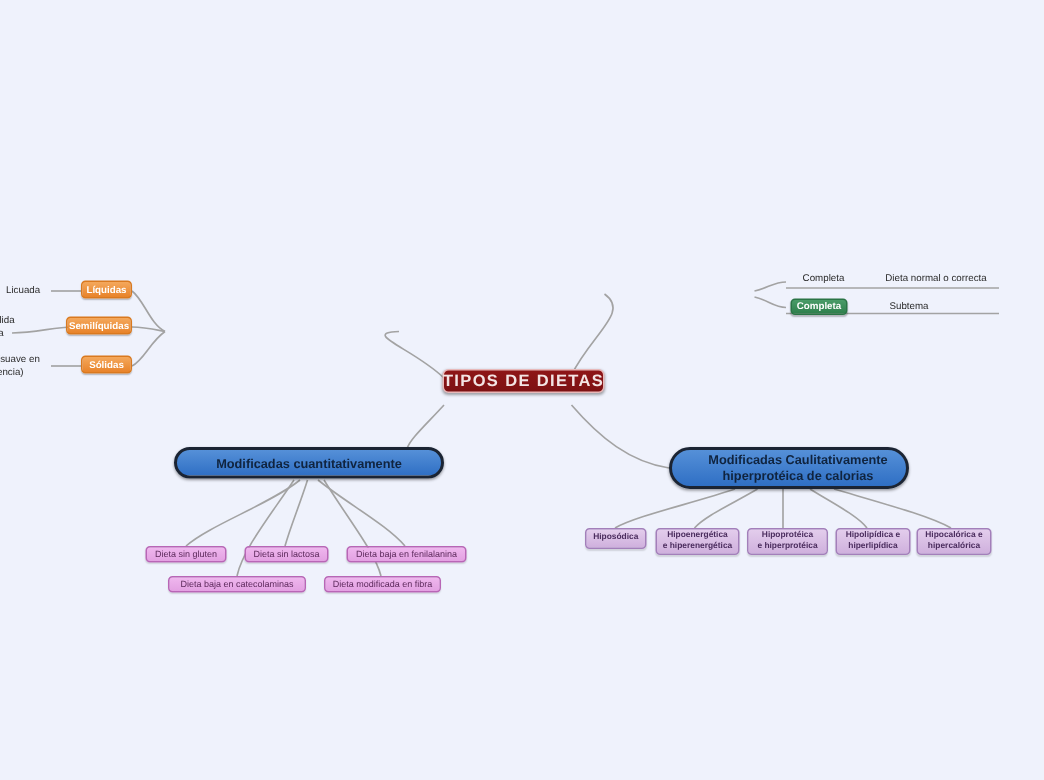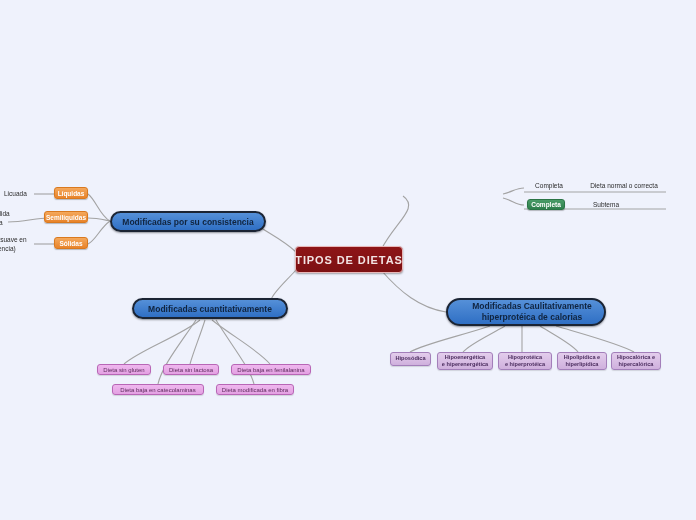--- a/index.html
+++ b/index.html
@@ -172,27 +172,24 @@
       <path d="M216,320 C232,346 250,368 254,384"></path>
 
       <path d="M490,326 C460,336 424,344 410,352"></path>
       <path d="M505,326 C488,336 470,344 463,352"></path>
       <path d="M522,326 C522,336 522,344 522,352"></path>
       <path d="M540,326 C556,336 572,344 578,352"></path>
       <path d="M556,326 C590,336 620,344 634,352"></path>
     </g>
   </svg>
 
-  <div class="node n-root" style="left:295px; top:246px; width:108px; height:27px;">
+  <div class="node n-root" style="left:295px; top:246px; width:108px; height:16px;">
     <span>TIPOS DE DIETAS</span>
   </div>
 
-  <div class="node n-blue rounded" style="left:110px; top:211px; width:156px; height:21px;">
-    <span>Modificadas por su consistencia</span>
-  </div>
 
   <div class="node n-orange" style="left:54px; top:187px; width:34px; height:12px;">
     <span>Líquidas</span>
   </div>
   <div class="node n-orange" style="left:44px; top:211px; width:44px; height:12px;">
     <span>Semilíquidas</span>
   </div>
   <div class="node n-orange" style="left:54px; top:237px; width:34px; height:12px;">
     <span>Sólidas</span>
   </div>
@@ -219,21 +216,21 @@
     <span>Dieta normal o correcta</span>
   </div>
 
   <div class="node n-green" style="left:527px; top:199px; width:38px; height:11px;">
     <span>Completa</span>
   </div>
   <div class="node n-text" style="left:584px; top:200px; width:44px; height:10px;">
     <span>Subtema</span>
   </div>
 
-  <div class="node n-blue rounded" style="left:132px; top:298px; width:156px; height:21px;">
+  <div class="node n-blue rounded" style="left:116px; top:298px; width:180px; height:21px;">
     <span>Modificadas cuantitativamente</span>
   </div>
 
   <div class="node n-pink" style="left:97px; top:364px; width:54px; height:11px;">
     <span>Dieta sin gluten</span>
   </div>
   <div class="node n-pink" style="left:163px; top:364px; width:56px; height:11px;">
     <span>Dieta sin lactosa</span>
   </div>
   <div class="node n-pink" style="left:231px; top:364px; width:80px; height:11px;">

